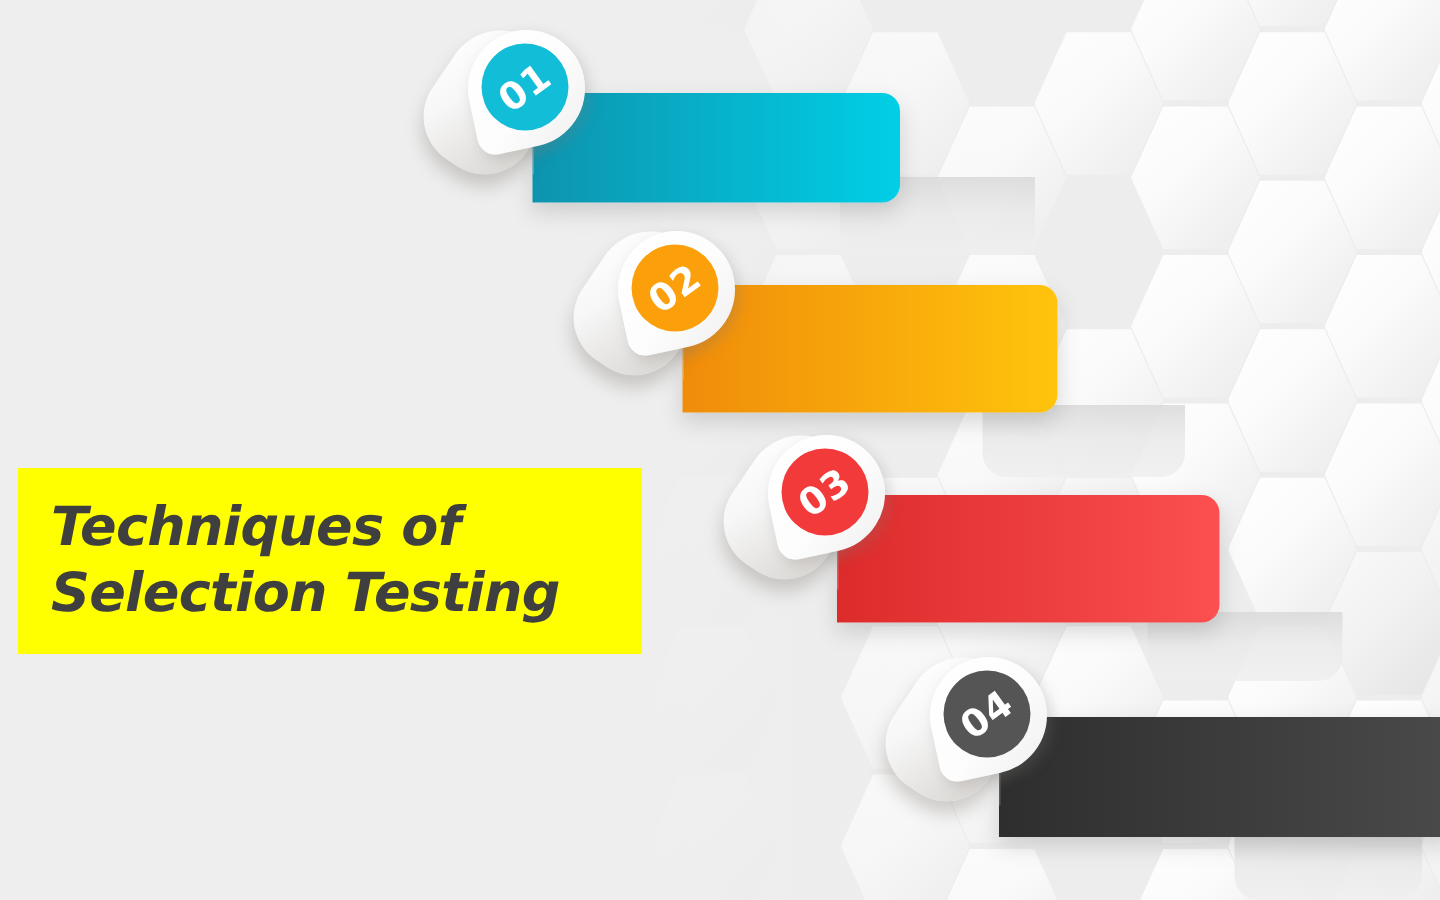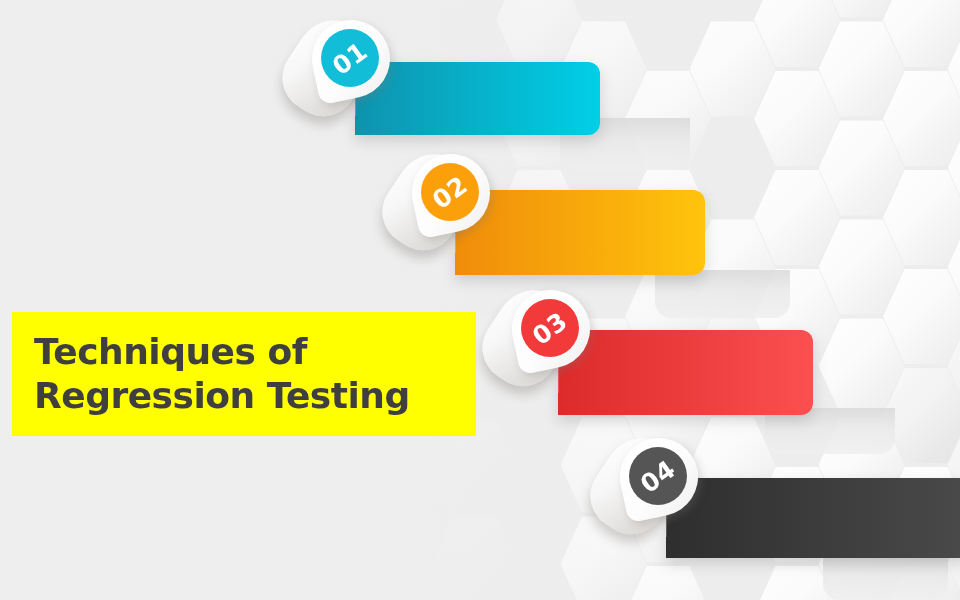--- a/index.html
+++ b/index.html
@@ -57,29 +57,30 @@
   .hex.ghost {
     background: linear-gradient(135deg, #f4f4f4 0%, #efefef 50%, #e9e9e9 100%);
     filter: drop-shadow(1px 2px 2px rgba(150,150,150,0.12));
   }
 
   
   #title-block {
     position: absolute;
     left: 12px;
     top: 312px;
-    width: 464px;
+    width: 416px;
     height: 124px;
     background: #ffff00;
     z-index: 20;
     display: flex;
     flex-direction: column;
     justify-content: center;
     padding-left: 22px;
     box-sizing: border-box;
+    font-style: italic;
   }
   #title-block .tl {
     color: #3f3f3f;
     font-family: "DejaVu Sans", sans-serif;
     font-weight: bold;
     font-size: 36px;
     line-height: 44px;
     letter-spacing: -0.5px;
     white-space: nowrap;
   }
@@ -254,21 +255,21 @@
       <div class="hex" style="left: 947.5px; top: 118.5px;"></div>
       <div class="hex" style="left: 947.5px; top: 217.5px;"></div>
       <div class="hex dim" style="left: 947.5px; top: 316.5px;"></div>
       <div class="hex dim" style="left: 947.5px; top: 415.5px;"></div>
       <div class="hex dim" style="left: 947.5px; top: 514.5px;"></div>
     </div>
   <div class="hex-fade"></div>
 
   <div id="title-block">
     <div class="tl">Techniques of</div>
-    <div class="tl">Regression Testing</div>
+    <div class="tl">Selection Testing</div>
   </div>
 
   <div class="row" style="left:300px; top:18px; width:660px; height:150px;">
     <div class="under-card" style="left:260px; top:100px; width:130px; height:52px;"></div>
     <div class="plate" style="left: 55px; top: 44px; width: 245px; height: 73px; background: linear-gradient(to right, rgb(14, 147, 174) 0%, rgb(0, 207, 230) 100%); box-shadow: rgba(90, 90, 90, 0.22) 0px 6px 14px;" id="plate1"></div>
     <div class="pin-wrap" style="left:0px; top:0px;">
       <div class="pin-tail"></div>
       <div class="pin-head"></div>
       <div class="pin-circle" id="circle1" style="background: rgb(18, 189, 216);">
         <span class="pin-num">01</span>

